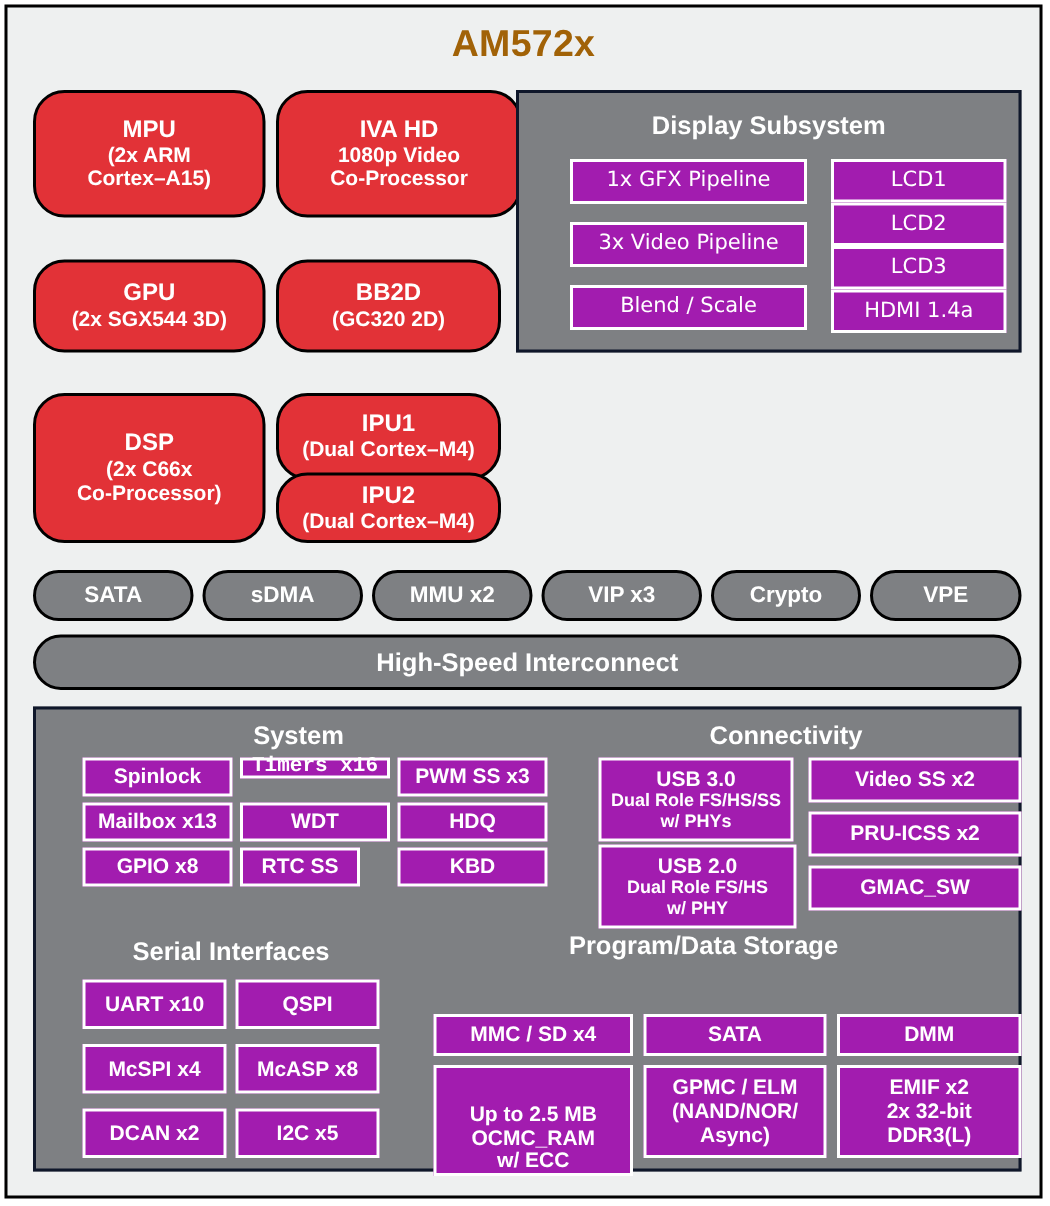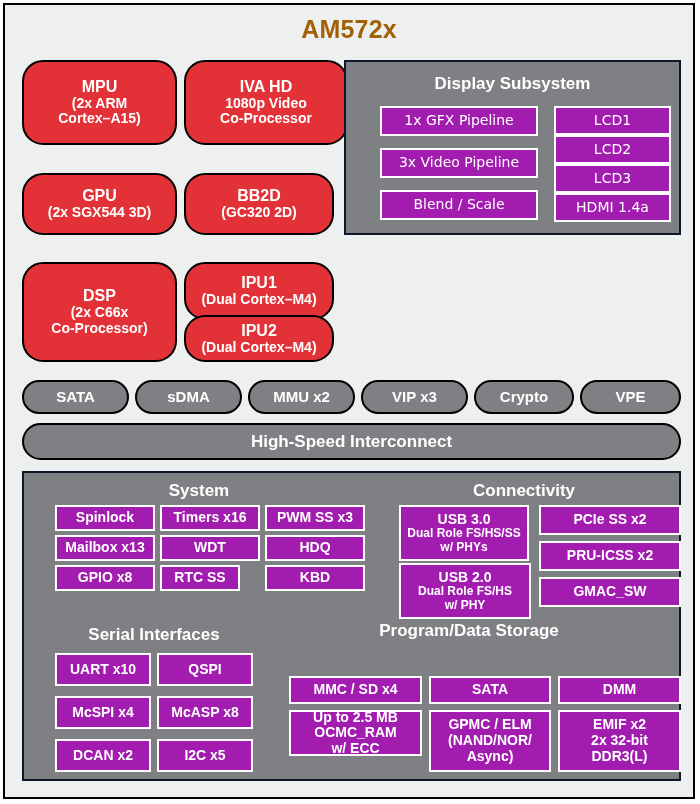--- a/index.html
+++ b/index.html
@@ -171,21 +171,21 @@
   <div class="blk gray-outer" style="left:469px; top:375px; width:100px; height:34px; font-size:15px; font-weight:bold;">Crypto</div>
   <div class="blk gray-outer" style="left:575px; top:375px; width:101px; height:34px; font-size:15px; font-weight:bold;">VPE</div>
 
   <div class="blk gray-outer" style="left:17px; top:418px; width:659px; height:37px; font-size:17px; font-weight:bold;">High-Speed Interconnect</div>
 
   <div class="gray-group" style="left:17px; top:466px; width:659px; height:310px;">
 
     <div class="grp-title" style="left:10px; top:8px; width:330px;">System</div>
 
     <div class="pale" style="left:19px; top:32px; width:100px; height:26px; font-size:14px;">Spinlock</div>
-    <div class="pale" style="left:124px; top:32px; width:100px; height:26px; font-size:14px;">Timers x16</div>
+    <div class="pale" style="left:124px; top:32px; width:100px; height:14px; font-size:14px;font-family:Liberation Mono, monospace;">Timers x16</div>
     <div class="pale" style="left:229px; top:32px; width:100px; height:26px; font-size:14px;">PWM SS x3</div>
 
     <div class="pale" style="left:19px; top:62px; width:100px; height:26px; font-size:14px;">Mailbox x13</div>
     <div class="pale" style="left:124px; top:62px; width:100px; height:26px; font-size:14px;">WDT</div>
     <div class="pale" style="left:229px; top:62px; width:100px; height:26px; font-size:14px;">HDQ</div>
 
     <div class="pale" style="left:19px; top:92px; width:100px; height:26px; font-size:14px;">GPIO x8</div>
     <div class="pale" style="left:124px; top:92px; width:80px; height:26px; font-size:14px;">RTC SS</div>
     <div class="pale" style="left:229px; top:92px; width:100px; height:26px; font-size:14px;">KBD</div>
 
@@ -196,42 +196,42 @@
       <div class="sub">Dual Role FS/HS/SS</div>
       <div class="sub">w/ PHYs</div>
     </div>
 
     <div class="pale" style="left:363px; top:90px; width:132px; height:56px;">
       <div class="l2">USB 2.0</div>
       <div class="sub">Dual Role FS/HS</div>
       <div class="sub">w/ PHY</div>
     </div>
 
-    <div class="pale" style="left:503px; top:32px; width:142px; height:30px; font-size:14px;">PCIe SS x2</div>
+    <div class="pale" style="left:503px; top:32px; width:142px; height:30px; font-size:14px;">Video SS x2</div>
     <div class="pale" style="left:503px; top:68px; width:142px; height:30px; font-size:14px;">PRU-ICSS x2</div>
     <div class="pale" style="left:503px; top:104px; width:142px; height:30px; font-size:14px;">GMAC_SW</div>
 
     <div class="grp-title" style="left:10px; top:152px; width:240px;">Serial Interfaces</div>
 
     <div class="pale" style="left:19px; top:180px; width:96px; height:33px; font-size:14px;">UART x10</div>
     <div class="pale" style="left:121px; top:180px; width:96px; height:33px; font-size:14px;">QSPI</div>
 
     <div class="pale" style="left:19px; top:223px; width:96px; height:33px; font-size:14px;">McSPI x4</div>
     <div class="pale" style="left:121px; top:223px; width:96px; height:33px; font-size:14px;">McASP x8</div>
 
     <div class="pale" style="left:19px; top:266px; width:96px; height:33px; font-size:14px;">DCAN x2</div>
     <div class="pale" style="left:121px; top:266px; width:96px; height:33px; font-size:14px;">I2C x5</div>
 
     <div class="grp-title" style="left:245px; top:148px; width:400px;">Program/Data Storage</div>
 
     <div class="pale" style="left:253px; top:203px; width:133px; height:28px; font-size:14px;">MMC / SD x4</div>
     <div class="pale" style="left:393px; top:203px; width:122px; height:28px; font-size:14px;">SATA</div>
     <div class="pale" style="left:522px; top:203px; width:123px; height:28px; font-size:14px;">DMM</div>
 
-    <div class="pale" style="left:253px; top:237px; width:133px; height:46px;">
+    <div class="pale" style="left:253px; top:237px; width:133px; height:74px;justify-content:flex-end;">
       <div class="l2">Up to 2.5 MB</div>
       <div class="l2">OCMC_RAM</div>
       <div class="l2">w/ ECC</div>
     </div>
 
     <div class="pale" style="left:393px; top:237px; width:122px; height:62px;">
       <div class="l2">GPMC / ELM</div>
       <div class="l2">(NAND/NOR/</div>
       <div class="l2">Async)</div>
     </div>

